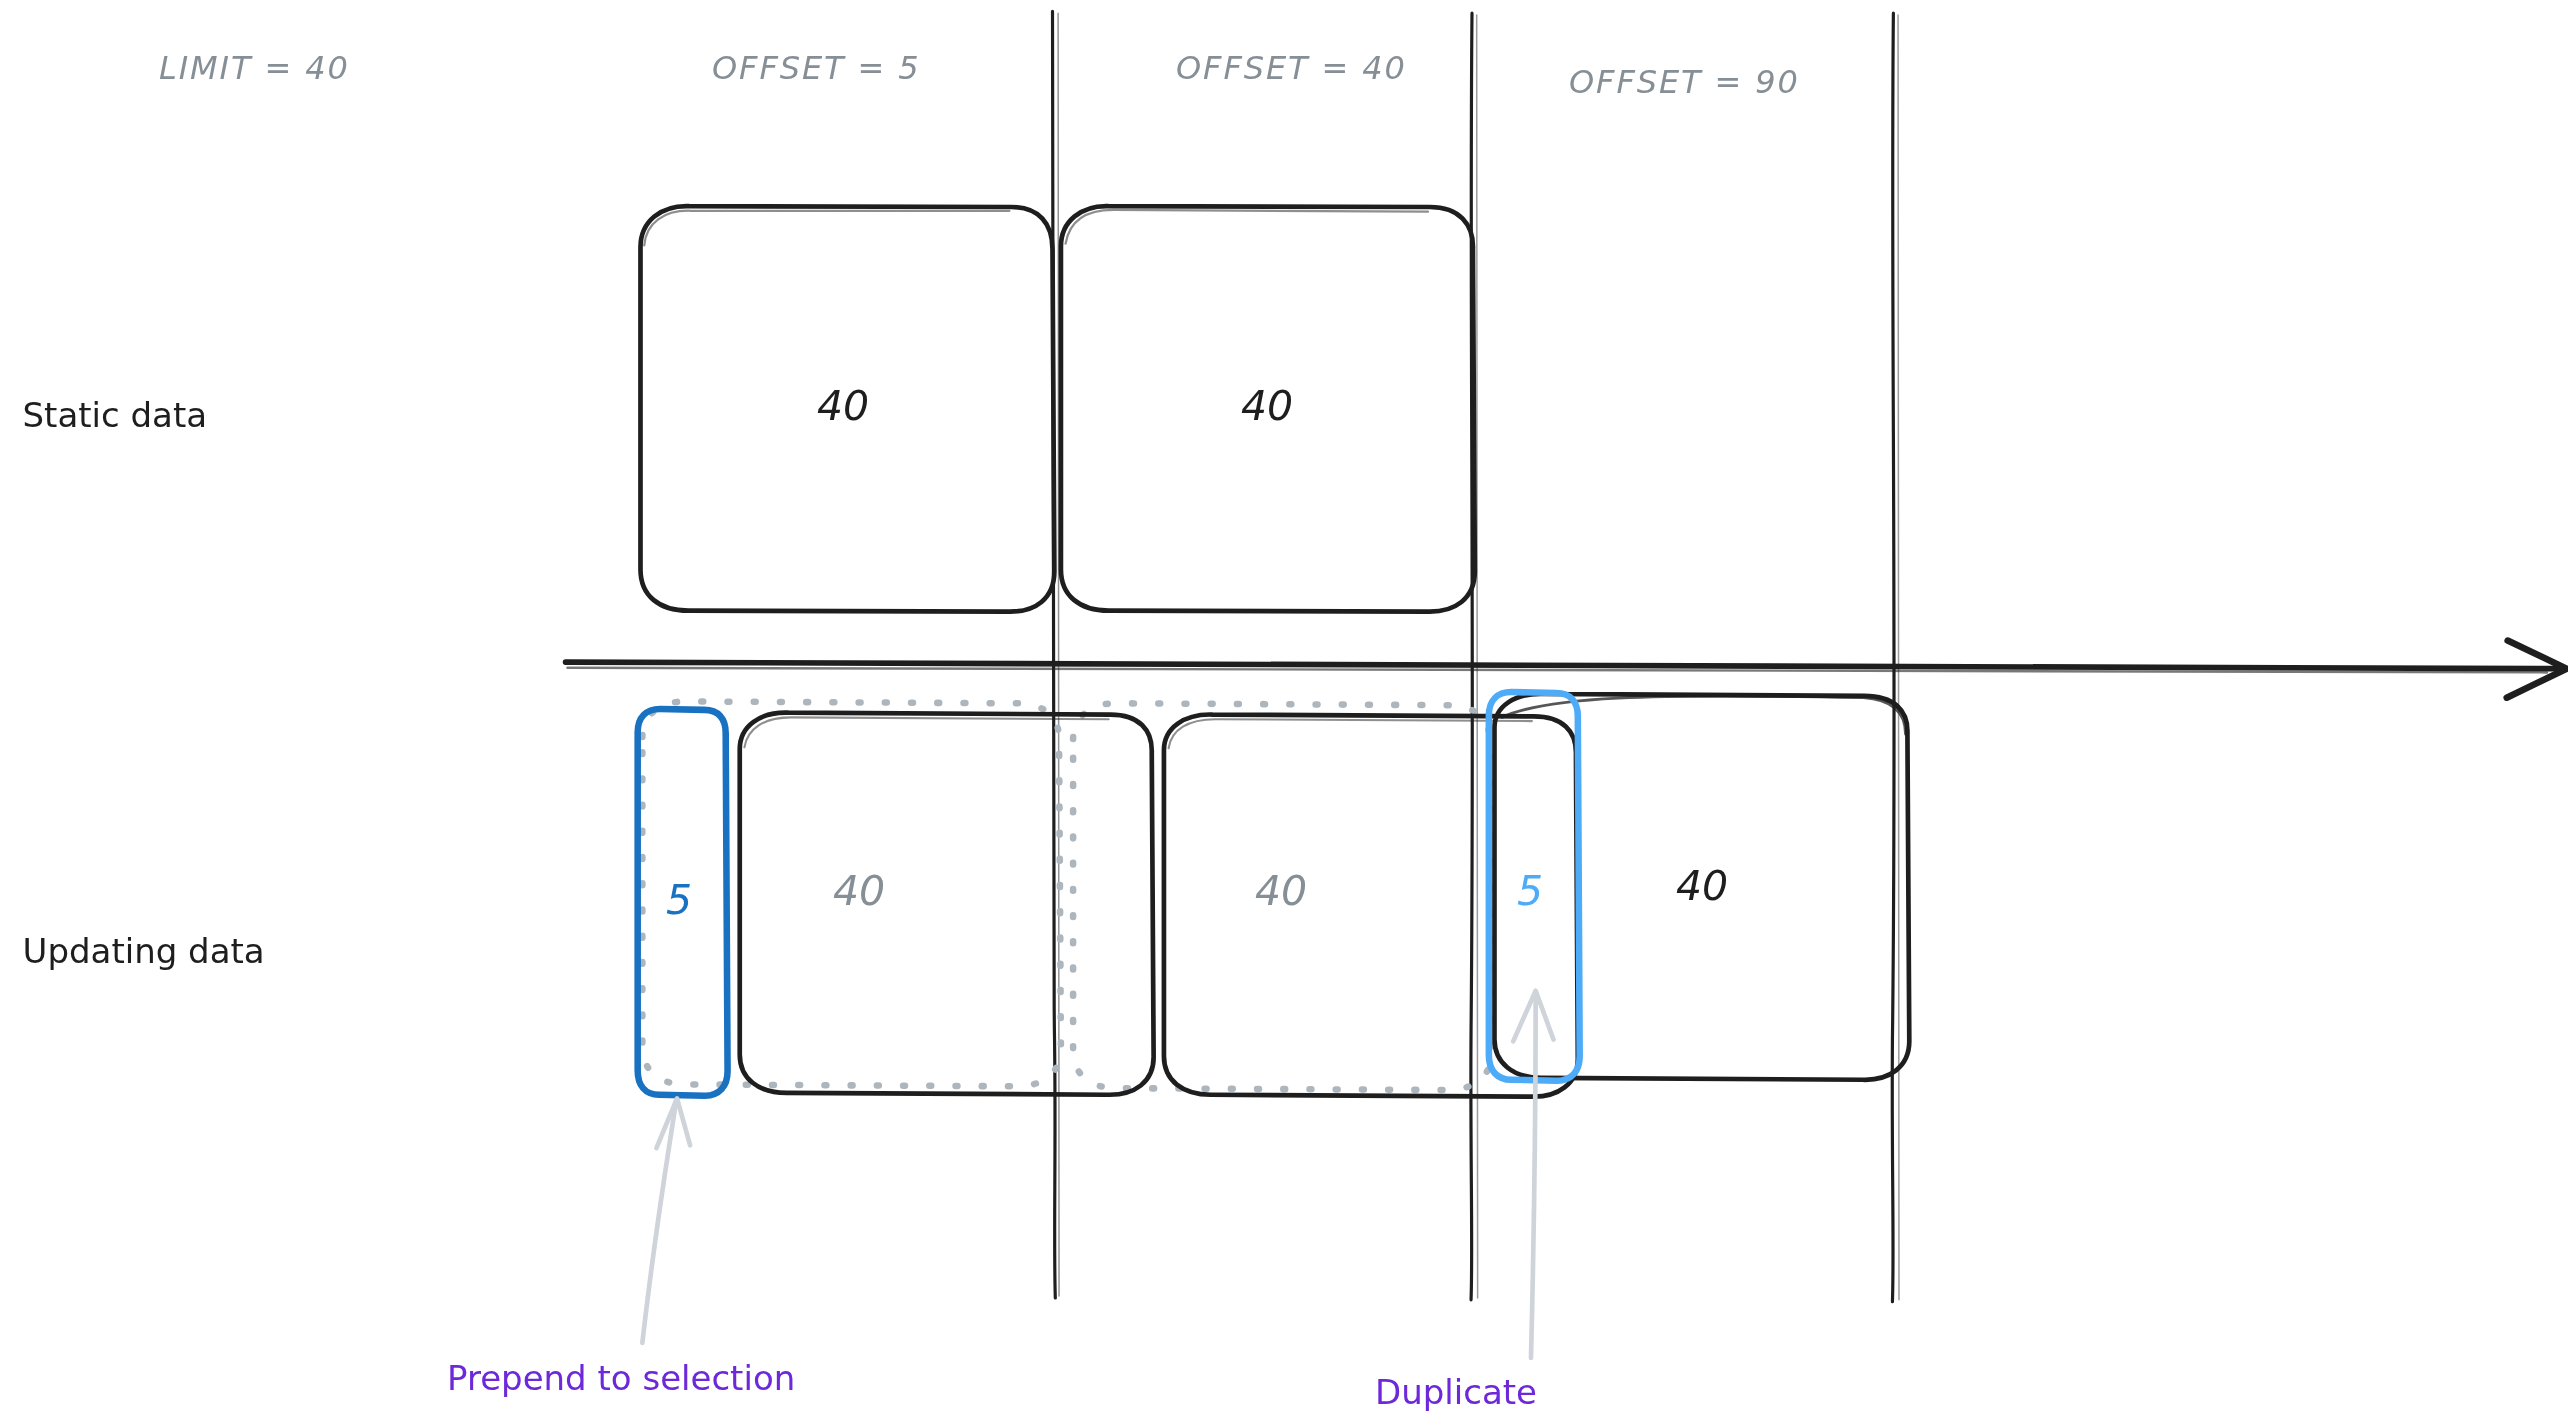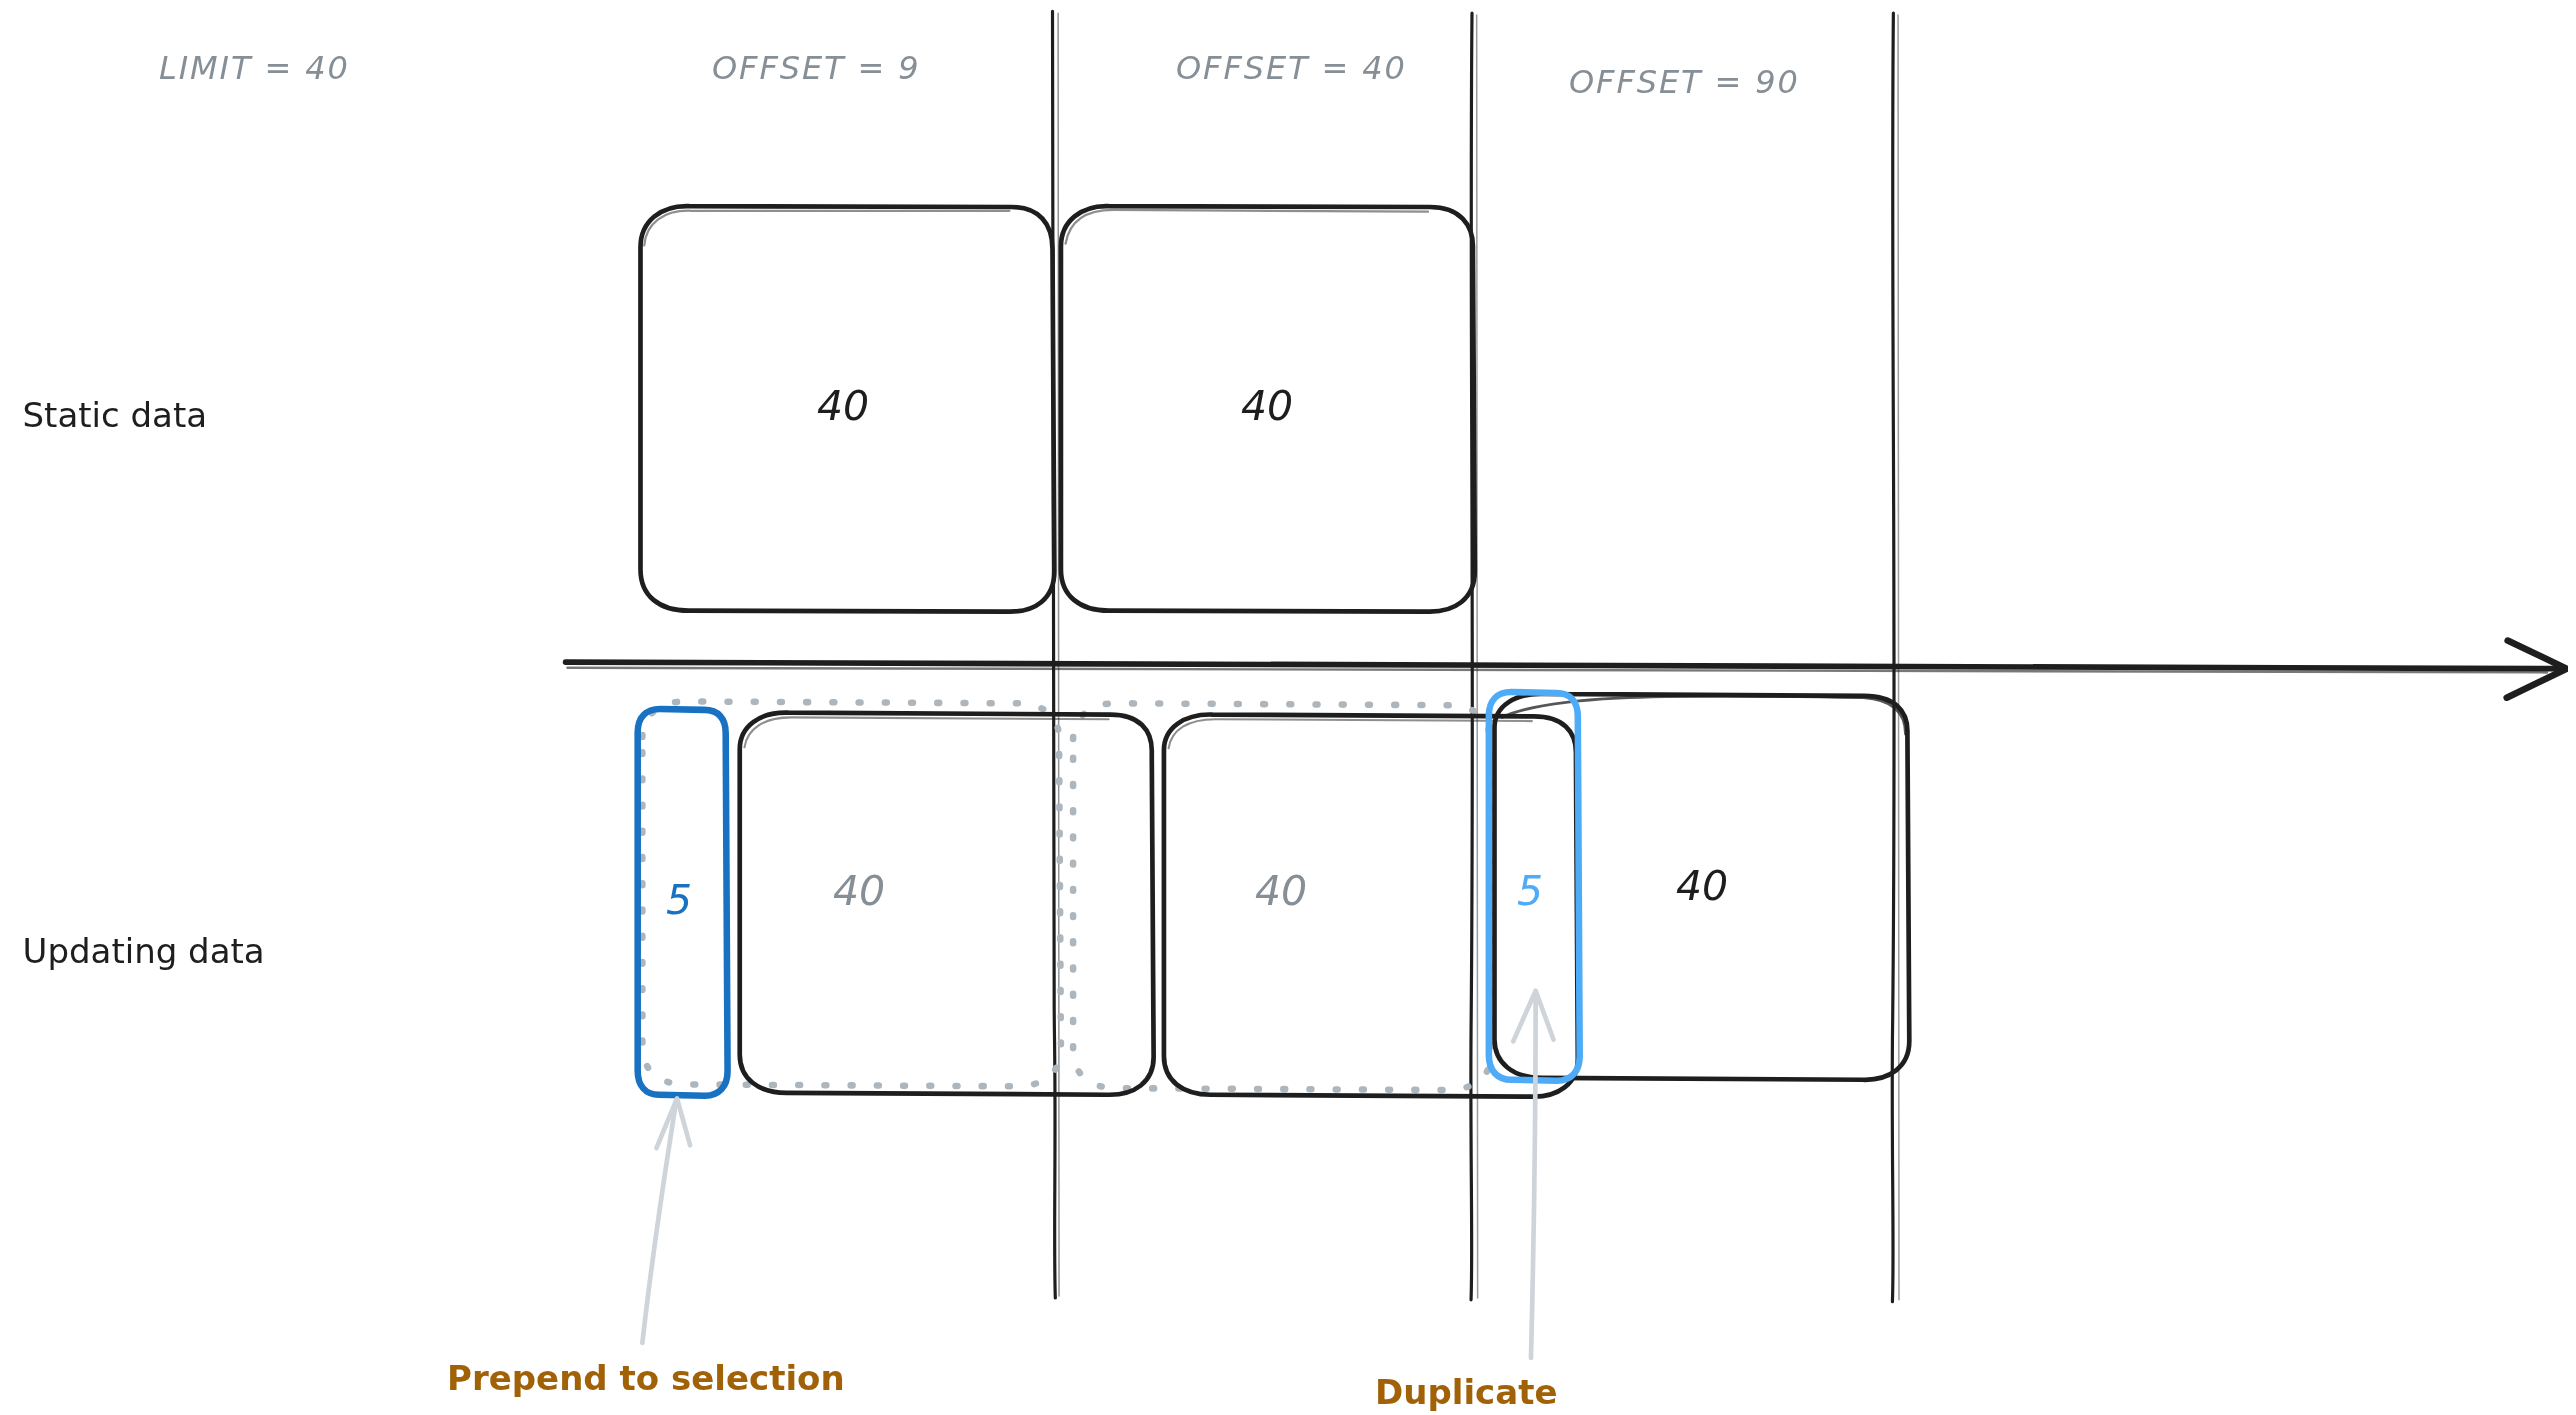--- a/index.html
+++ b/index.html
@@ -44,22 +44,22 @@
     font-size: 41px;
     font-style: italic;
     font-weight: 500;
   }
   .num-dark   { color: #1e1e1e; }
   .num-gray   { color: #868e96; }
   .num-blue-d { color: #1971c2; }
   .num-blue-l { color: #4dabf7; }
   .annot {
     font-size: 34px;
-    color: #a16207;
-    font-weight: 700;
+    color: #6d28d9;
+    font-weight: 400;
   }
 </style>
 </head>
 <body>
 
 <div id="canvas">
 
   <svg id="sketch" viewBox="0 0 2751 1512">
 
     <g>
@@ -142,21 +142,21 @@
       <path d="M701 1226 L723 1173 L737 1223" fill="none" stroke="#ced4da" stroke-width="5" stroke-linecap="round" stroke-linejoin="round"></path>
 
       <path d="M1635 1450 C1638 1330, 1640 1210, 1640 1062" fill="none" stroke="#ced4da" stroke-width="5" stroke-linecap="round"></path>
       <path d="M1616 1112 L1640 1058 L1659 1110" fill="none" stroke="#ced4da" stroke-width="5" stroke-linecap="round" stroke-linejoin="round"></path>
     </g>
 
   </svg>
 
   <div class="lbl hdr" style="left:159px; top:52px;">LIMIT = 40</div>
 
-  <div class="lbl hdr" style="left:712px; top:52px;">OFFSET = 9</div>
+  <div class="lbl hdr" style="left:712px; top:52px;">OFFSET = 5</div>
 
   <div class="lbl hdr" style="left:1144px; top:52px;margin-left:32px;">OFFSET = 40</div>
 
   <div class="lbl hdr" style="left:1569px; top:66px;">OFFSET = 90</div>
 
   <div class="lbl rowlabel" style="left:22.5px; top:370px;">Static data</div>
 
   <div class="lbl rowlabel" style="left:22.5px; top:906px;">Updating data</div>
 
   <div class="lbl boxnum num-dark" style="left:817px; top:386px;">40</div>

